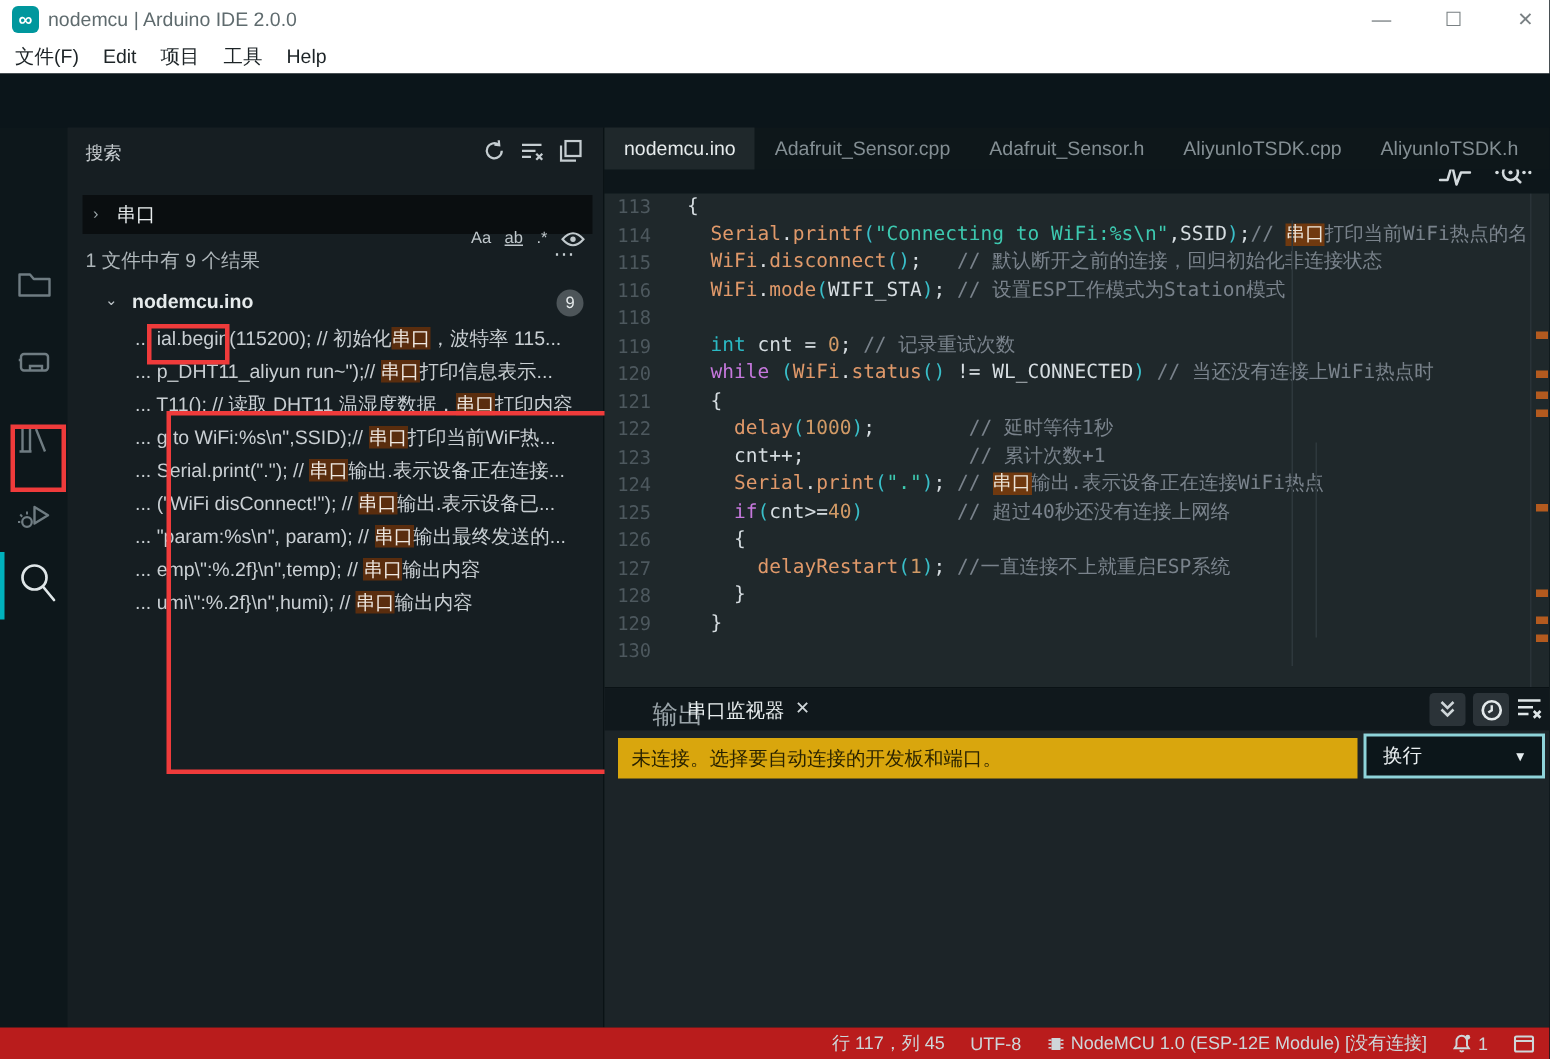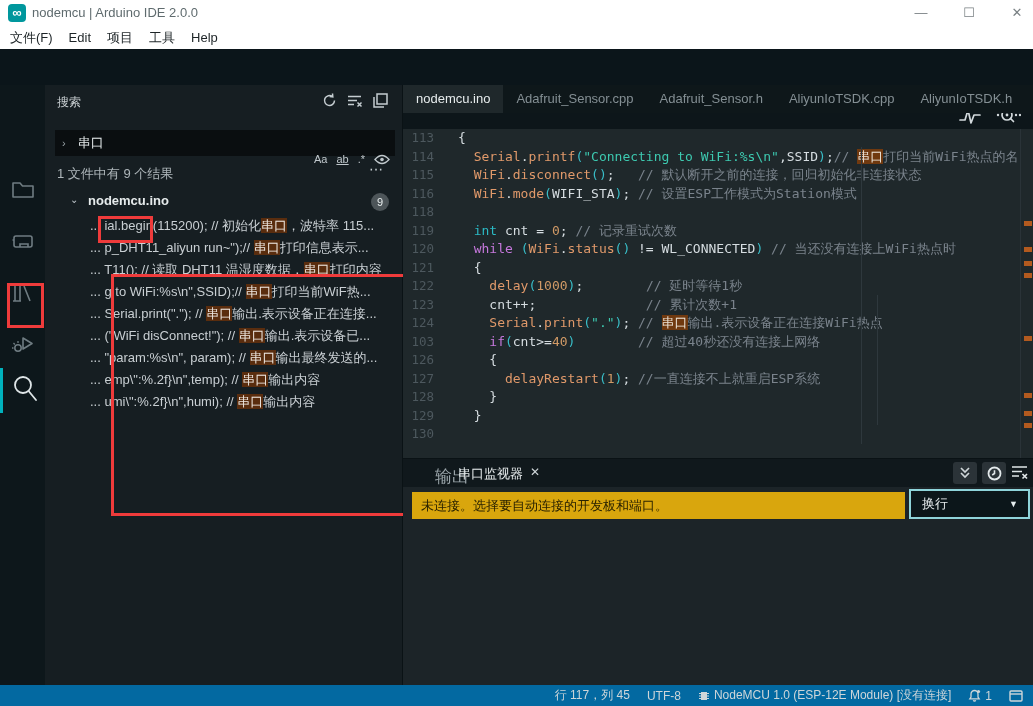--- a/index.html
+++ b/index.html
@@ -103,21 +103,21 @@
                 display:flex; align-items:center; justify-content:center; }
   #ph-chevrons { left:550px; } #ph-clock { left:579px; }
   #ph-clear { position:absolute; left:608px; top:5px; }
   #serial-banner { position:absolute; left:9px; top:33px; width:493px; height:27px; background:#d9a60d;
                    color:#2a2300; font-size:13px; line-height:27px; padding-left:9px; }
   #wrap-dropdown { position:absolute; left:506px; top:30px; width:121px; height:30px; background:#0c161a;
                    border:2px solid #8fd4da; color:#e9eef0; font-size:13px; line-height:26px; padding-left:11px; }
   #wrap-caret { position:absolute; right:10px; top:0; font-size:9px; color:#e7eef0; }
 
   
-  #statusbar { position:absolute; left:0; top:685px; width:1033px; height:21px; background:#0369a1;
+  #statusbar { position:absolute; left:0; top:685px; width:1033px; height:21px; background:#b91c1c;
                display:flex; align-items:center; justify-content:flex-end; gap:17px; padding-right:10px; }
   .sb-item { font-size:12px; color:#ced6d9; display:flex; align-items:center; gap:4px; white-space:nowrap; }
 
   svg { display:block; }
 </style>
 </head>
 <body>
 
 <div id="app">
 
@@ -275,21 +275,21 @@
         <div class="code-line"><span class="ln">114</span><span class="ct"><span class="tk-p">  </span><span class="tk-f">Serial</span><span class="tk-p">.</span><span class="tk-f">printf</span><span class="tk-b">(</span><span class="tk-s">"Connecting to WiFi:%s\n"</span><span class="tk-p">,SSID</span><span class="tk-b">)</span><span class="tk-p">;</span><span class="tk-c">// </span><span class="tk-h">串口</span><span class="tk-c">打印当前WiFi热点的名</span></span></div>
         <div class="code-line"><span class="ln">115</span><span class="ct"><span class="tk-p">  </span><span class="tk-f">WiFi</span><span class="tk-p">.</span><span class="tk-f">disconnect</span><span class="tk-b">(</span><span class="tk-b">)</span><span class="tk-p">;   </span><span class="tk-c">// 默认断开之前的连接，回归初始化非连接状态</span></span></div>
         <div class="code-line"><span class="ln">116</span><span class="ct"><span class="tk-p">  </span><span class="tk-f">WiFi</span><span class="tk-p">.</span><span class="tk-f">mode</span><span class="tk-b">(</span><span class="tk-p">WIFI_STA</span><span class="tk-b">)</span><span class="tk-p">; </span><span class="tk-c">// 设置ESP工作模式为Station模式</span></span></div>
         <div class="code-line"><span class="ln">118</span><span class="ct"></span></div>
         <div class="code-line"><span class="ln">119</span><span class="ct"><span class="tk-p">  </span><span class="tk-t">int</span><span class="tk-p"> cnt = </span><span class="tk-n">0</span><span class="tk-p">; </span><span class="tk-c">// 记录重试次数</span></span></div>
         <div class="code-line"><span class="ln">120</span><span class="ct"><span class="tk-p">  </span><span class="tk-k">while</span><span class="tk-p"> </span><span class="tk-b">(</span><span class="tk-f">WiFi</span><span class="tk-p">.</span><span class="tk-f">status</span><span class="tk-b">(</span><span class="tk-b">)</span><span class="tk-p"> != WL_CONNECTED</span><span class="tk-b">)</span><span class="tk-p"> </span><span class="tk-c">// 当还没有连接上WiFi热点时</span></span></div>
         <div class="code-line"><span class="ln">121</span><span class="ct"><span class="tk-p">  {</span></span></div>
         <div class="code-line"><span class="ln">122</span><span class="ct"><span class="tk-p">    </span><span class="tk-f">delay</span><span class="tk-b">(</span><span class="tk-n">1000</span><span class="tk-b">)</span><span class="tk-p">;        </span><span class="tk-c">// 延时等待1秒</span></span></div>
         <div class="code-line"><span class="ln">123</span><span class="ct"><span class="tk-p">    cnt++;              </span><span class="tk-c">// 累计次数+1</span></span></div>
         <div class="code-line"><span class="ln">124</span><span class="ct"><span class="tk-p">    </span><span class="tk-f">Serial</span><span class="tk-p">.</span><span class="tk-f">print</span><span class="tk-b">(</span><span class="tk-s">"."</span><span class="tk-b">)</span><span class="tk-p">; </span><span class="tk-c">// </span><span class="tk-h">串口</span><span class="tk-c">输出.表示设备正在连接WiFi热点</span></span></div>
-        <div class="code-line"><span class="ln">103</span><span class="ct"><span class="tk-p">    </span><span class="tk-k">if</span><span class="tk-b">(</span><span class="tk-p">cnt&gt;=</span><span class="tk-n">40</span><span class="tk-b">)</span><span class="tk-p">        </span><span class="tk-c">// 超过40秒还没有连接上网络</span></span></div>
+        <div class="code-line"><span class="ln">125</span><span class="ct"><span class="tk-p">    </span><span class="tk-k">if</span><span class="tk-b">(</span><span class="tk-p">cnt&gt;=</span><span class="tk-n">40</span><span class="tk-b">)</span><span class="tk-p">        </span><span class="tk-c">// 超过40秒还没有连接上网络</span></span></div>
         <div class="code-line"><span class="ln">126</span><span class="ct"><span class="tk-p">    {</span></span></div>
         <div class="code-line"><span class="ln">127</span><span class="ct"><span class="tk-p">      </span><span class="tk-f">delayRestart</span><span class="tk-b">(</span><span class="tk-n">1</span><span class="tk-b">)</span><span class="tk-p">; </span><span class="tk-c">//一直连接不上就重启ESP系统</span></span></div>
         <div class="code-line"><span class="ln">128</span><span class="ct"><span class="tk-p">    }</span></span></div>
         <div class="code-line"><span class="ln">129</span><span class="ct"><span class="tk-p">  }</span></span></div>
         <div class="code-line"><span class="ln">130</span><span class="ct"></span></div>
       </div>
     <div class="indent-guide" id="guide-1"></div>
     <div class="indent-guide" id="guide-2"></div>
     <div id="ruler-line"></div>
     <div id="ruler-marks">

